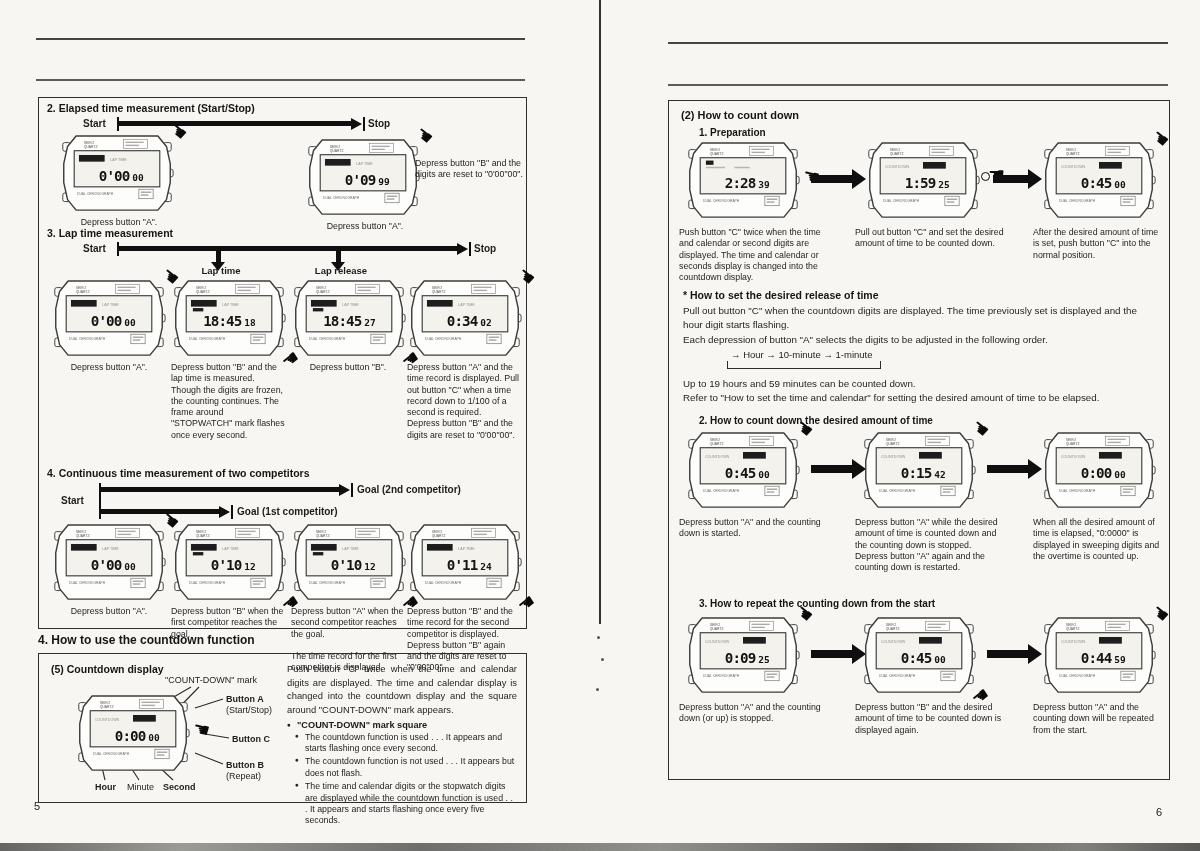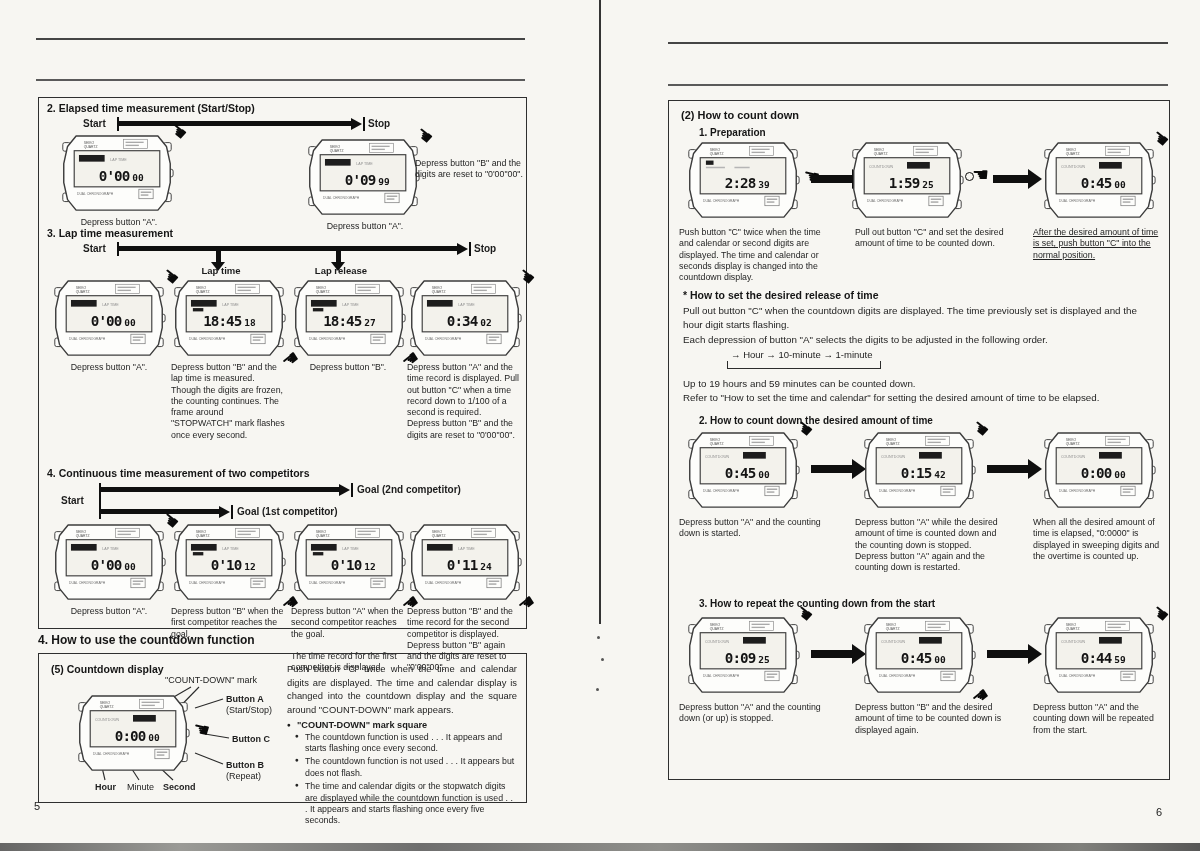--- a/index.html
+++ b/index.html
@@ -537,21 +537,21 @@
             <text x="77" y="49" font-family="DejaVu Sans Mono, monospace" font-weight="bold" font-size="10" fill="#141414">39</text>
             <text x="19" y="64" font-size="3.5" fill="#6f6f6f">DUAL CHRONOGRAPH</text>
             <rect x="84" y="58" width="15" height="10" fill="none" stroke="#6f6f6f" stroke-width="0.7"></rect>
             <rect x="86" y="60.5" width="11" height="1.3" fill="#9a9a9a"></rect>
             <rect x="86" y="63.5" width="8" height="1.3" fill="#9a9a9a"></rect>
           </svg>
           <span class="w-hand hand-r">☚</span>
         </div>
     </figure>
     <div class="farrow" style="left:142px;top:74px;width:42px;"></div>
-    <figure class="wfig" style="left:180px;top:40px;width:116px;">
+    <figure class="wfig" style="left:196px;top:40px;width:116px;">
       <div class="watch">
           <svg viewBox="0 0 122 84" width="116" height="80">
             <g>
               <rect x="110" y="9" width="8" height="9" rx="2" fill="#fdfdfb" stroke="#3c3c3c"></rect>
               <rect x="112" y="37" width="8" height="8" rx="2" fill="#fdfdfb" stroke="#3c3c3c"></rect>
               <rect x="110" y="62" width="8" height="9" rx="2" fill="#fdfdfb" stroke="#3c3c3c"></rect>
               <rect x="4" y="9" width="8" height="9" rx="2" fill="#fdfdfb" stroke="#3c3c3c"></rect>
               <rect x="4" y="62" width="8" height="9" rx="2" fill="#fdfdfb" stroke="#3c3c3c"></rect>
             </g>
             <path d="M18 2 L104 2 L113 13 L117 31 L117 51 L113 69 L104 80 L18 80 L9 69 L5 51 L5 31 L9 13 Z" fill="#fdfdfb" stroke="#3c3c3c" stroke-width="1.5" stroke-linejoin="round"></path>
@@ -599,21 +599,21 @@
             <text x="19" y="64" font-size="3.5" fill="#6f6f6f">DUAL CHRONOGRAPH</text>
             <rect x="84" y="58" width="15" height="10" fill="none" stroke="#6f6f6f" stroke-width="0.7"></rect>
             <rect x="86" y="60.5" width="11" height="1.3" fill="#9a9a9a"></rect>
             <rect x="86" y="63.5" width="8" height="1.3" fill="#9a9a9a"></rect>
           </svg>
           <span class="w-hand hand-tr">☚</span>
         </div>
     </figure>
     <div class="cap" style="position:absolute;left:10px;top:126px;width:152px;">Push button "C" twice when the time and calendar or second digits are displayed. The time and calendar or seconds display is changed into the countdown display.</div>
     <div class="cap" style="position:absolute;left:186px;top:126px;width:155px;">Pull out button "C" and set the desired amount of time to be counted down.</div>
-    <div class="cap" style="position:absolute;left:364px;top:126px;width:130px;text-decoration:underline;">After the desired amount of time is set, push button "C" into the normal position.</div>
+    <div class="cap" style="position:absolute;left:364px;top:126px;width:130px;">After the desired amount of time is set, push button "C" into the normal position.</div>
 
     <div class="h2" style="position:absolute;left:14px;top:188px;">*  How to set the desired release of time</div>
     <div class="para" style="position:absolute;left:14px;top:203px;width:472px;">Pull out button "C" when the countdown digits are displayed. The time previously set is displayed and the hour digit  starts flashing.</div>
     <div class="para" style="position:absolute;left:14px;top:232px;width:472px;">Each depression of button "A" selects the digits to be adjusted in the following order.</div>
     <div class="loop" style="left:58px;top:248px;">
       <div class="loop-text">→ Hour → 10-minute → 1-minute</div>
       <div class="loop-under"></div>
     </div>
     <div class="para" style="position:absolute;left:14px;top:276px;width:472px;">Up to 19 hours and 59 minutes can be counted down.</div>
     <div class="para" style="position:absolute;left:14px;top:290px;width:472px;">Refer to "How to set the time and calendar" for setting the desired amount of time to be elapsed.</div>

